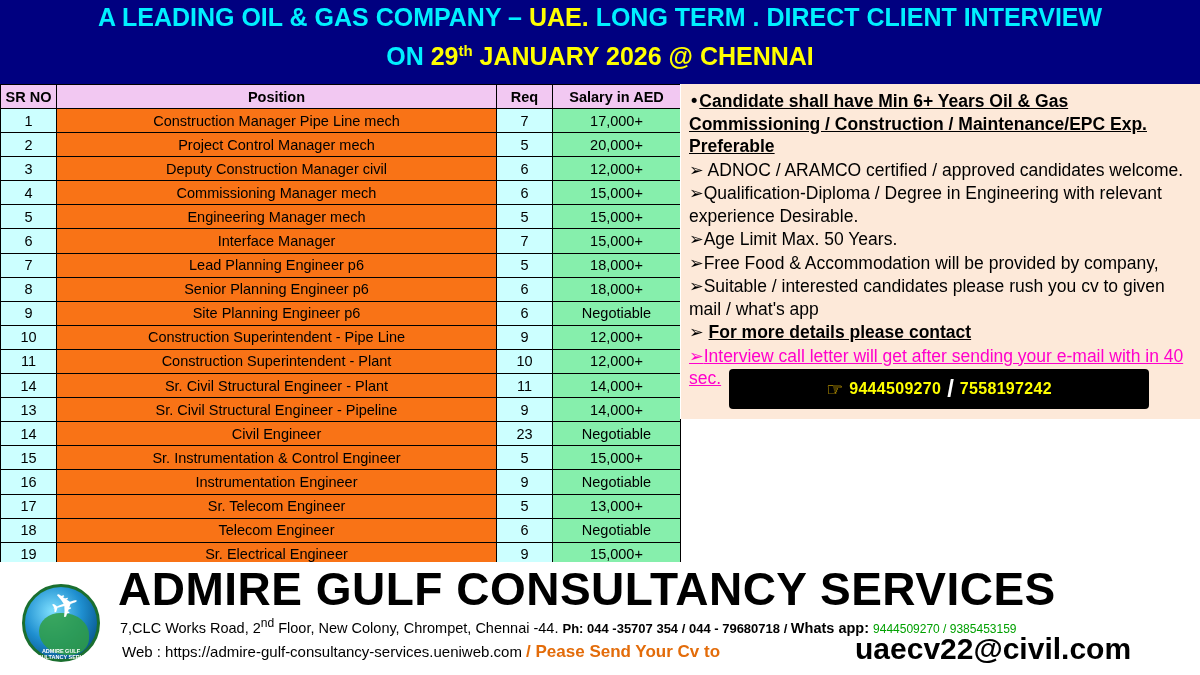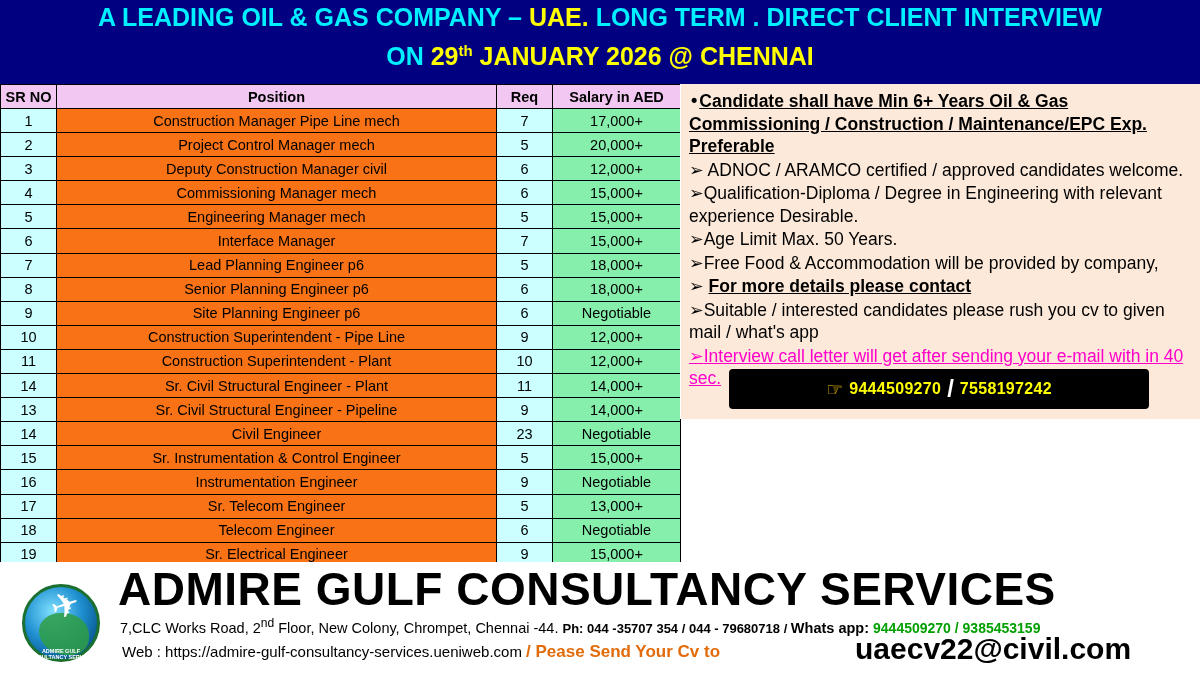--- a/index.html
+++ b/index.html
@@ -161,21 +161,21 @@
   }
   .addr-line {
     position: absolute;
     left: 120px; top: 54px;
     font-size: 14.5px;
     color: #000;
     white-space: nowrap;
   }
   .addr-line .big { font-size: 13px; font-weight: bold; }
   .addr-line .whats { font-weight: bold; }
-  .addr-line .green { color: #00a000; font-weight: bold; font-size: 14px;}
+  .addr-line .green { color: #00a000; font-weight: normal; font-size: 12px;}
   .web-line {
     position: absolute;
     left: 122px; top: 80px;
     font-size: 15px;
     color: #000;
     white-space: nowrap;
   }
   .web-line .orange { color: #e36c0a; font-weight: bold; font-size: 17px; }
   .mail {
     position: absolute;
@@ -348,25 +348,25 @@
       <div class="note">
         <span class="bullet">➢</span><span>Qualification-Diploma / Degree  in Engineering with relevant experience Desirable.</span>
       </div>
       <div class="note">
         <span class="bullet">➢</span><span>Age Limit Max. 50 Years.</span>
       </div>
       <div class="note">
         <span class="bullet">➢</span><span>Free Food &amp; Accommodation will be provided by company,</span>
       </div>
       <div class="note">
+        <span class="bullet">➢</span><span>Suitable / interested candidates please rush you cv to given mail / what's app</span>
+      </div>
+      <div class="note">
         <span class="bullet">➢</span>
         <span class="note-contact">For more details please contact</span>
-      </div>
-      <div class="note">
-        <span class="bullet">➢</span><span>Suitable / interested candidates please rush you cv to given mail / what's app</span>
       </div>
       <div class="note">
         <span class="bullet note-pink">➢</span><span class="note-pink">Interview call letter will get  after sending your e-mail with in 40 sec.</span>
       </div>
 
       <div class="phone-bar">
         <span class="phone-hand">☞</span>
         <span class="phone-num">9444509270</span>
         <span class="phone-sep">/</span>
         <span class="phone-num">7558197242</span>

